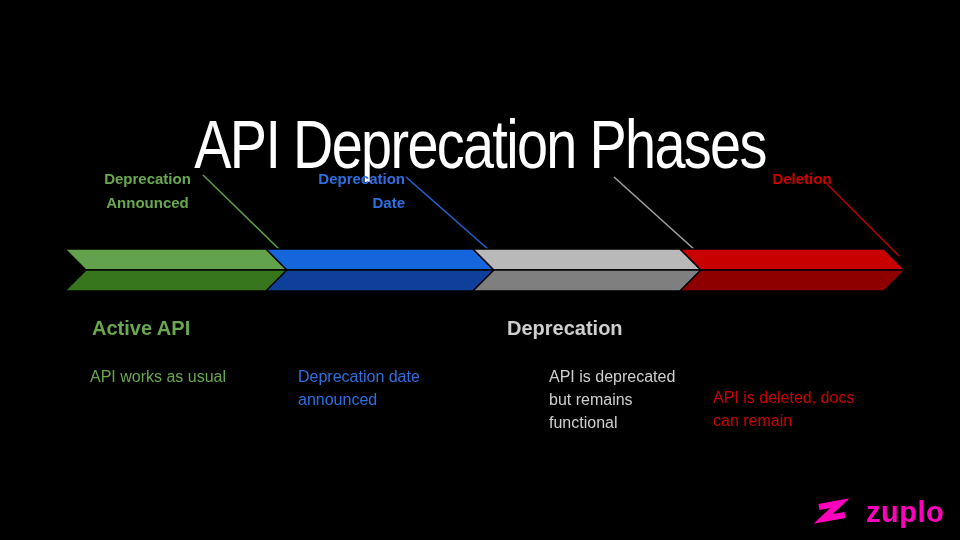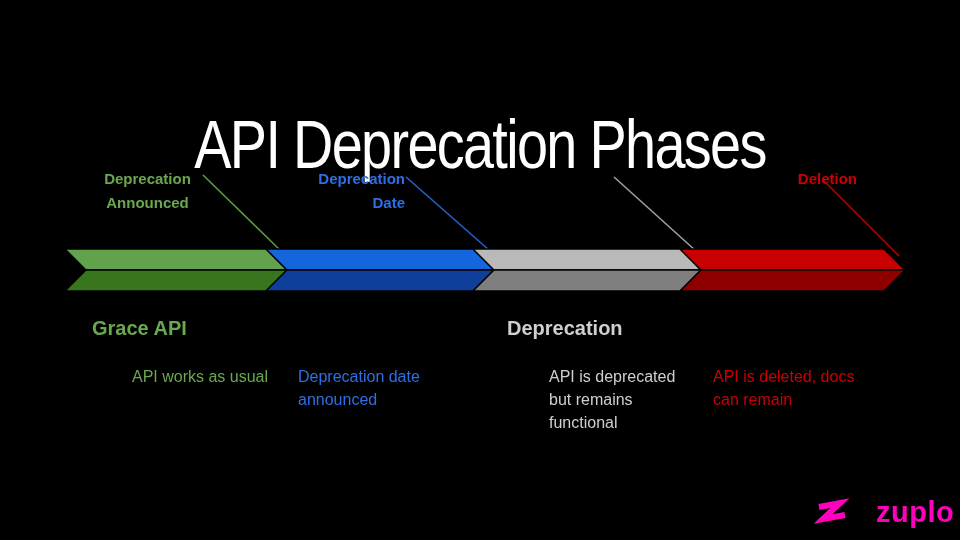--- a/index.html
+++ b/index.html
@@ -35,21 +35,21 @@
     position: absolute;
     top: 167px;
     font-size: 15px;
     font-weight: 700;
     line-height: 24px;
     white-space: pre-line;
   }
   .m0 { left: 75px;  width: 145px; text-align: center; }
   .m1 { left: 278px; width: 127px; text-align: right; }
   .m2 { left: 505px; width: 150px; text-align: left; }
-  .m3 { left: 747px; width: 110px; text-align: right; }
+  .m3 { left: 747px; width: 110px; text-align: center; }
   .pname {
     position: absolute;
     top: 317px;
     font-size: 20px;
     font-weight: 700;
     white-space: nowrap;
   }
   .n0 { left: 92px; }
   .n1 { left: 300px; }
   .n2 { left: 507px; }
@@ -66,21 +66,21 @@
   .d0 { left: 90px; }
   .d1 { left: 298px; }
   .d2 { left: 505px; margin-left: 44px; }
   .d3 { left: 713px; }
   .logo {
     position: absolute;
     left: 812px;
     top: 496px;
     display: flex;
     align-items: center;
-    gap: 24px;
+    gap: 14px;
   }
   .logo-text {
     font-size: 29px;
     font-weight: 700;
     letter-spacing: 0.5px;
     line-height: 32px;
   }
 </style>
 </head>
 <body>
@@ -103,30 +103,30 @@
       <polygon points="701,270 905,270 884,291 680,291" fill="#8e0000" stroke="#000" stroke-width="1.4"></polygon>
       <line x1="823" y1="180" x2="899" y2="256" stroke="#b40000" stroke-width="1.6"></line>
     </svg>
 
   <div class="milestone m0" style="color: rgb(106, 168, 79);">Deprecation
 Announced</div>
   <div class="milestone m1" style="color: rgb(46, 111, 227);">Deprecation
 Date</div>
   <div class="milestone m3" style="color: rgb(204, 0, 0);">Deletion</div>
 
-  <div class="pname n0" style="color: rgb(106, 168, 79);">Grace API</div>
+  <div class="pname n0" style="color: rgb(106, 168, 79);">Active API</div>
   <div class="pname n2" style="color: rgb(207, 207, 207);">Deprecation</div>
 
-  <div class="pdesc d0" style="color: rgb(106, 168, 79); text-align: center;">API works as usual</div>
+  <div class="pdesc d0" style="color: rgb(106, 168, 79);">API works as usual</div>
   <div class="pdesc d1" style="color: rgb(46, 111, 227);">Deprecation date
 announced</div>
   <div class="pdesc d2" style="color: rgb(207, 207, 207);">API is deprecated
 but remains
 functional</div>
-  <div class="pdesc d3" style="color: rgb(204, 0, 0);">API is deleted, docs
+  <div class="pdesc d3" style="color: rgb(204, 0, 0); margin-top: 21px;">API is deleted, docs
 can remain</div>
 
   <div class="logo">
     <svg id="logo-mark" width="40" height="28" viewBox="0 0 40 28" xmlns="http://www.w3.org/2000/svg">
       <polyline id="logo-mark-line" points="7,9 28,5 11,21 33,17" fill="none" stroke-width="6" stroke-linecap="butt" stroke-linejoin="miter" stroke="#ff00bd"></polyline>
     </svg>
     <span class="logo-text" style="color: rgb(255, 0, 189);">zuplo</span>
   </div>
 
 </div>

